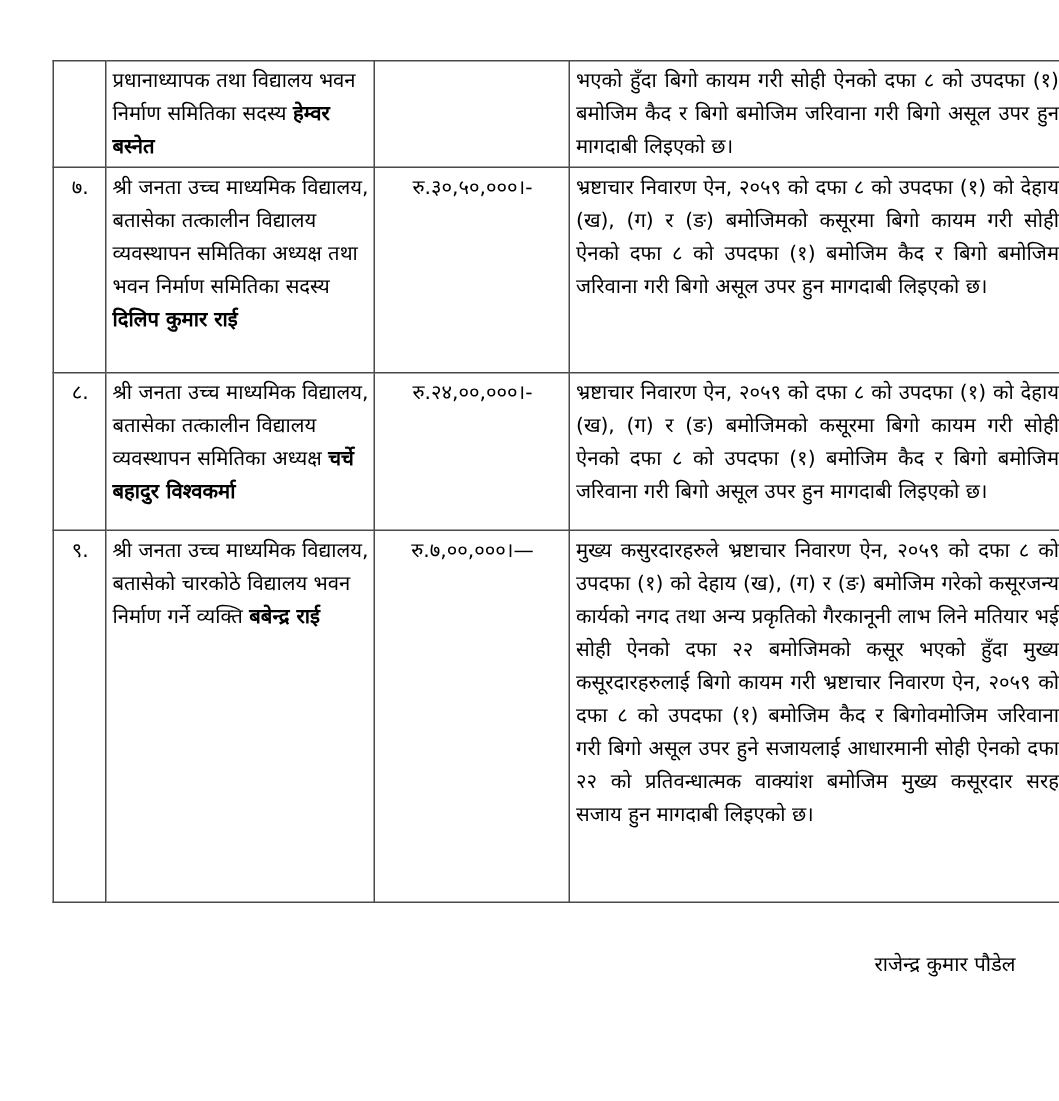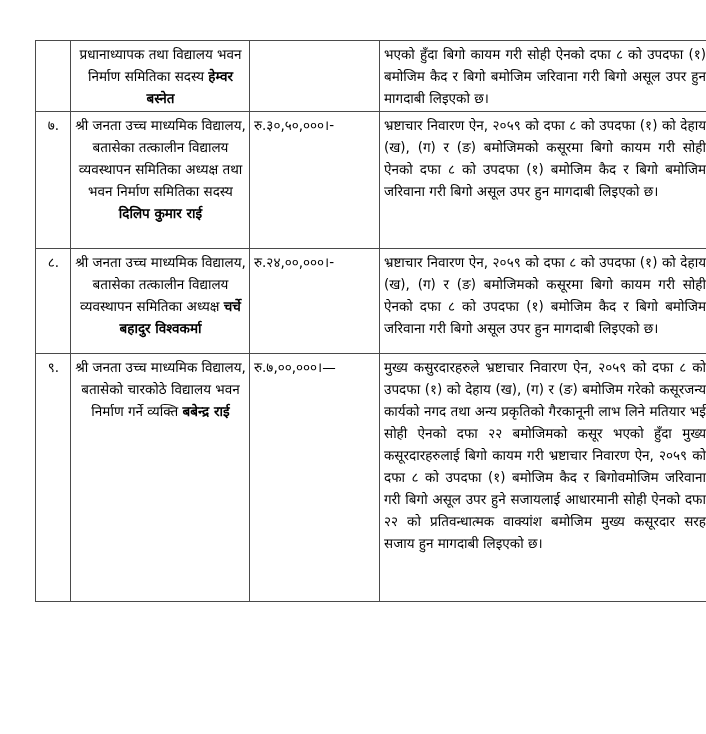--- a/index.html
+++ b/index.html
@@ -28,22 +28,22 @@
     font-size: 13.5px;
     line-height: 22px;
   }
   table.charge-table td {
     border: 1px solid #4a4a4a;
     vertical-align: top;
     padding: 2px 3px 2px 4px;
     overflow: hidden;
   }
   td.col-sn   { width: 27px;  text-align: center; padding-left: 1px; padding-right: 1px; }
-  td.col-name { width: 171px; text-align: center; }
-  td.col-amt  { width: 122px; white-space: nowrap; }
+  td.col-name { width: 171px; text-align: left; }
+  td.col-amt  { width: 122px; white-space: nowrap; text-align: center; }
   td.col-chg  { width: 322px; text-align: justify; }
   tr.row-cont td { height: 63px; }
   tr.row-7 td    { height: 132px; }
   tr.row-8 td    { height: 100px; }
   tr.row-9 td    { height: 243px; }
   .bold-name { font-weight: bold; }
   .signature {
     position: absolute;
     left: 35px;
     top: 632px;
@@ -81,13 +81,14 @@
         <td class="col-sn">९.</td>
         <td class="col-name"><span>श्री जनता उच्च माध्यमिक विद्यालय, बतासेको चारकोठे विद्यालय भवन निर्माण गर्ने व्यक्ति </span><span class="bold-name">बबेन्द्र राई</span></td>
         <td class="col-amt">रु.७,००,०००।—</td>
         <td class="col-chg">मुख्य कसुरदारहरुले भ्रष्टाचार निवारण ऐन, २०५९ को दफा ८ को उपदफा (१) को देहाय (ख), (ग) र (ङ) बमोजिम गरेको कसूरजन्य कार्यको नगद तथा अन्य प्रकृतिको गैरकानूनी लाभ लिने मतियार भई सोही ऐनको दफा २२ बमोजिमको कसूर भएको हुँदा मुख्य कसूरदारहरुलाई बिगो कायम गरी भ्रष्टाचार निवारण ऐन, २०५९ को दफा ८ को उपदफा (१) बमोजिम कैद र बिगोवमोजिम जरिवाना गरी बिगो असूल उपर हुने सजायलाई आधारमानी सोही ऐनको दफा २२ को प्रतिवन्धात्मक वाक्यांश बमोजिम मुख्य कसूरदार सरह सजाय हुन मागदाबी लिइएको छ।</td>
       </tr>
     </tbody>
   </table>
 </div>
 
 <div class="signature">
+  <div>राजेन्द्र कुमार पौडेल</div>
 </div>
 
 </body></html>

